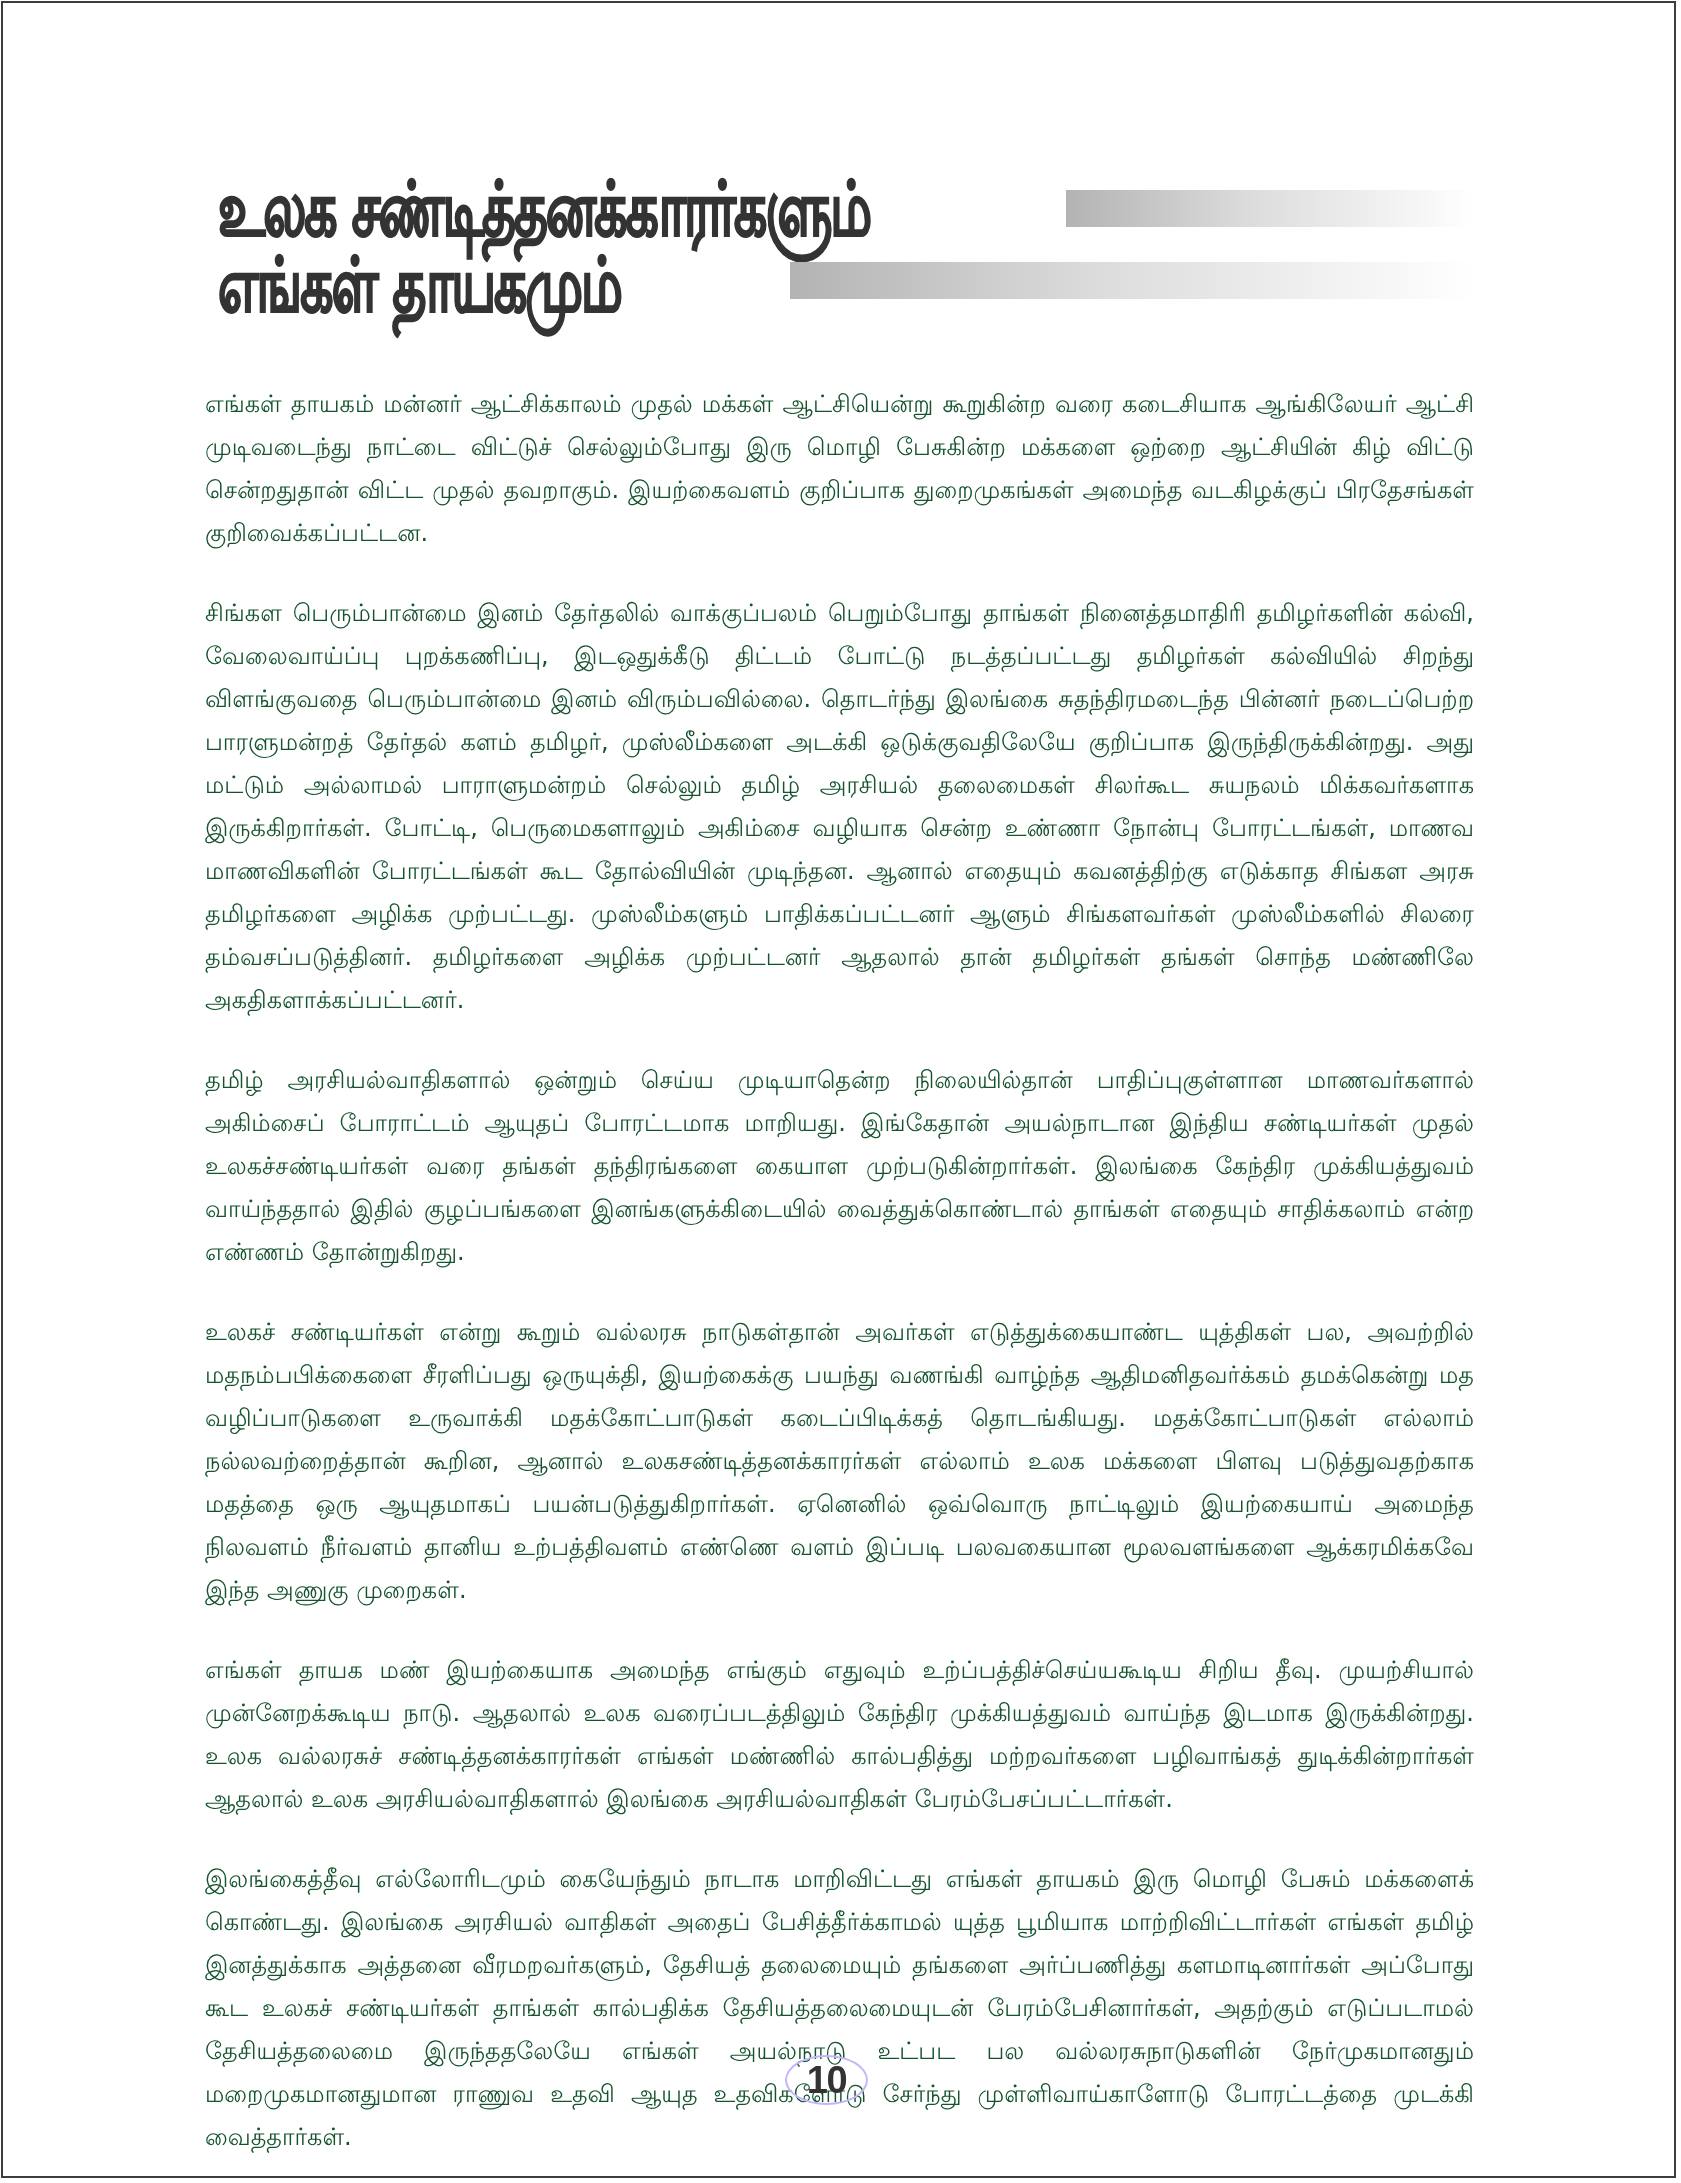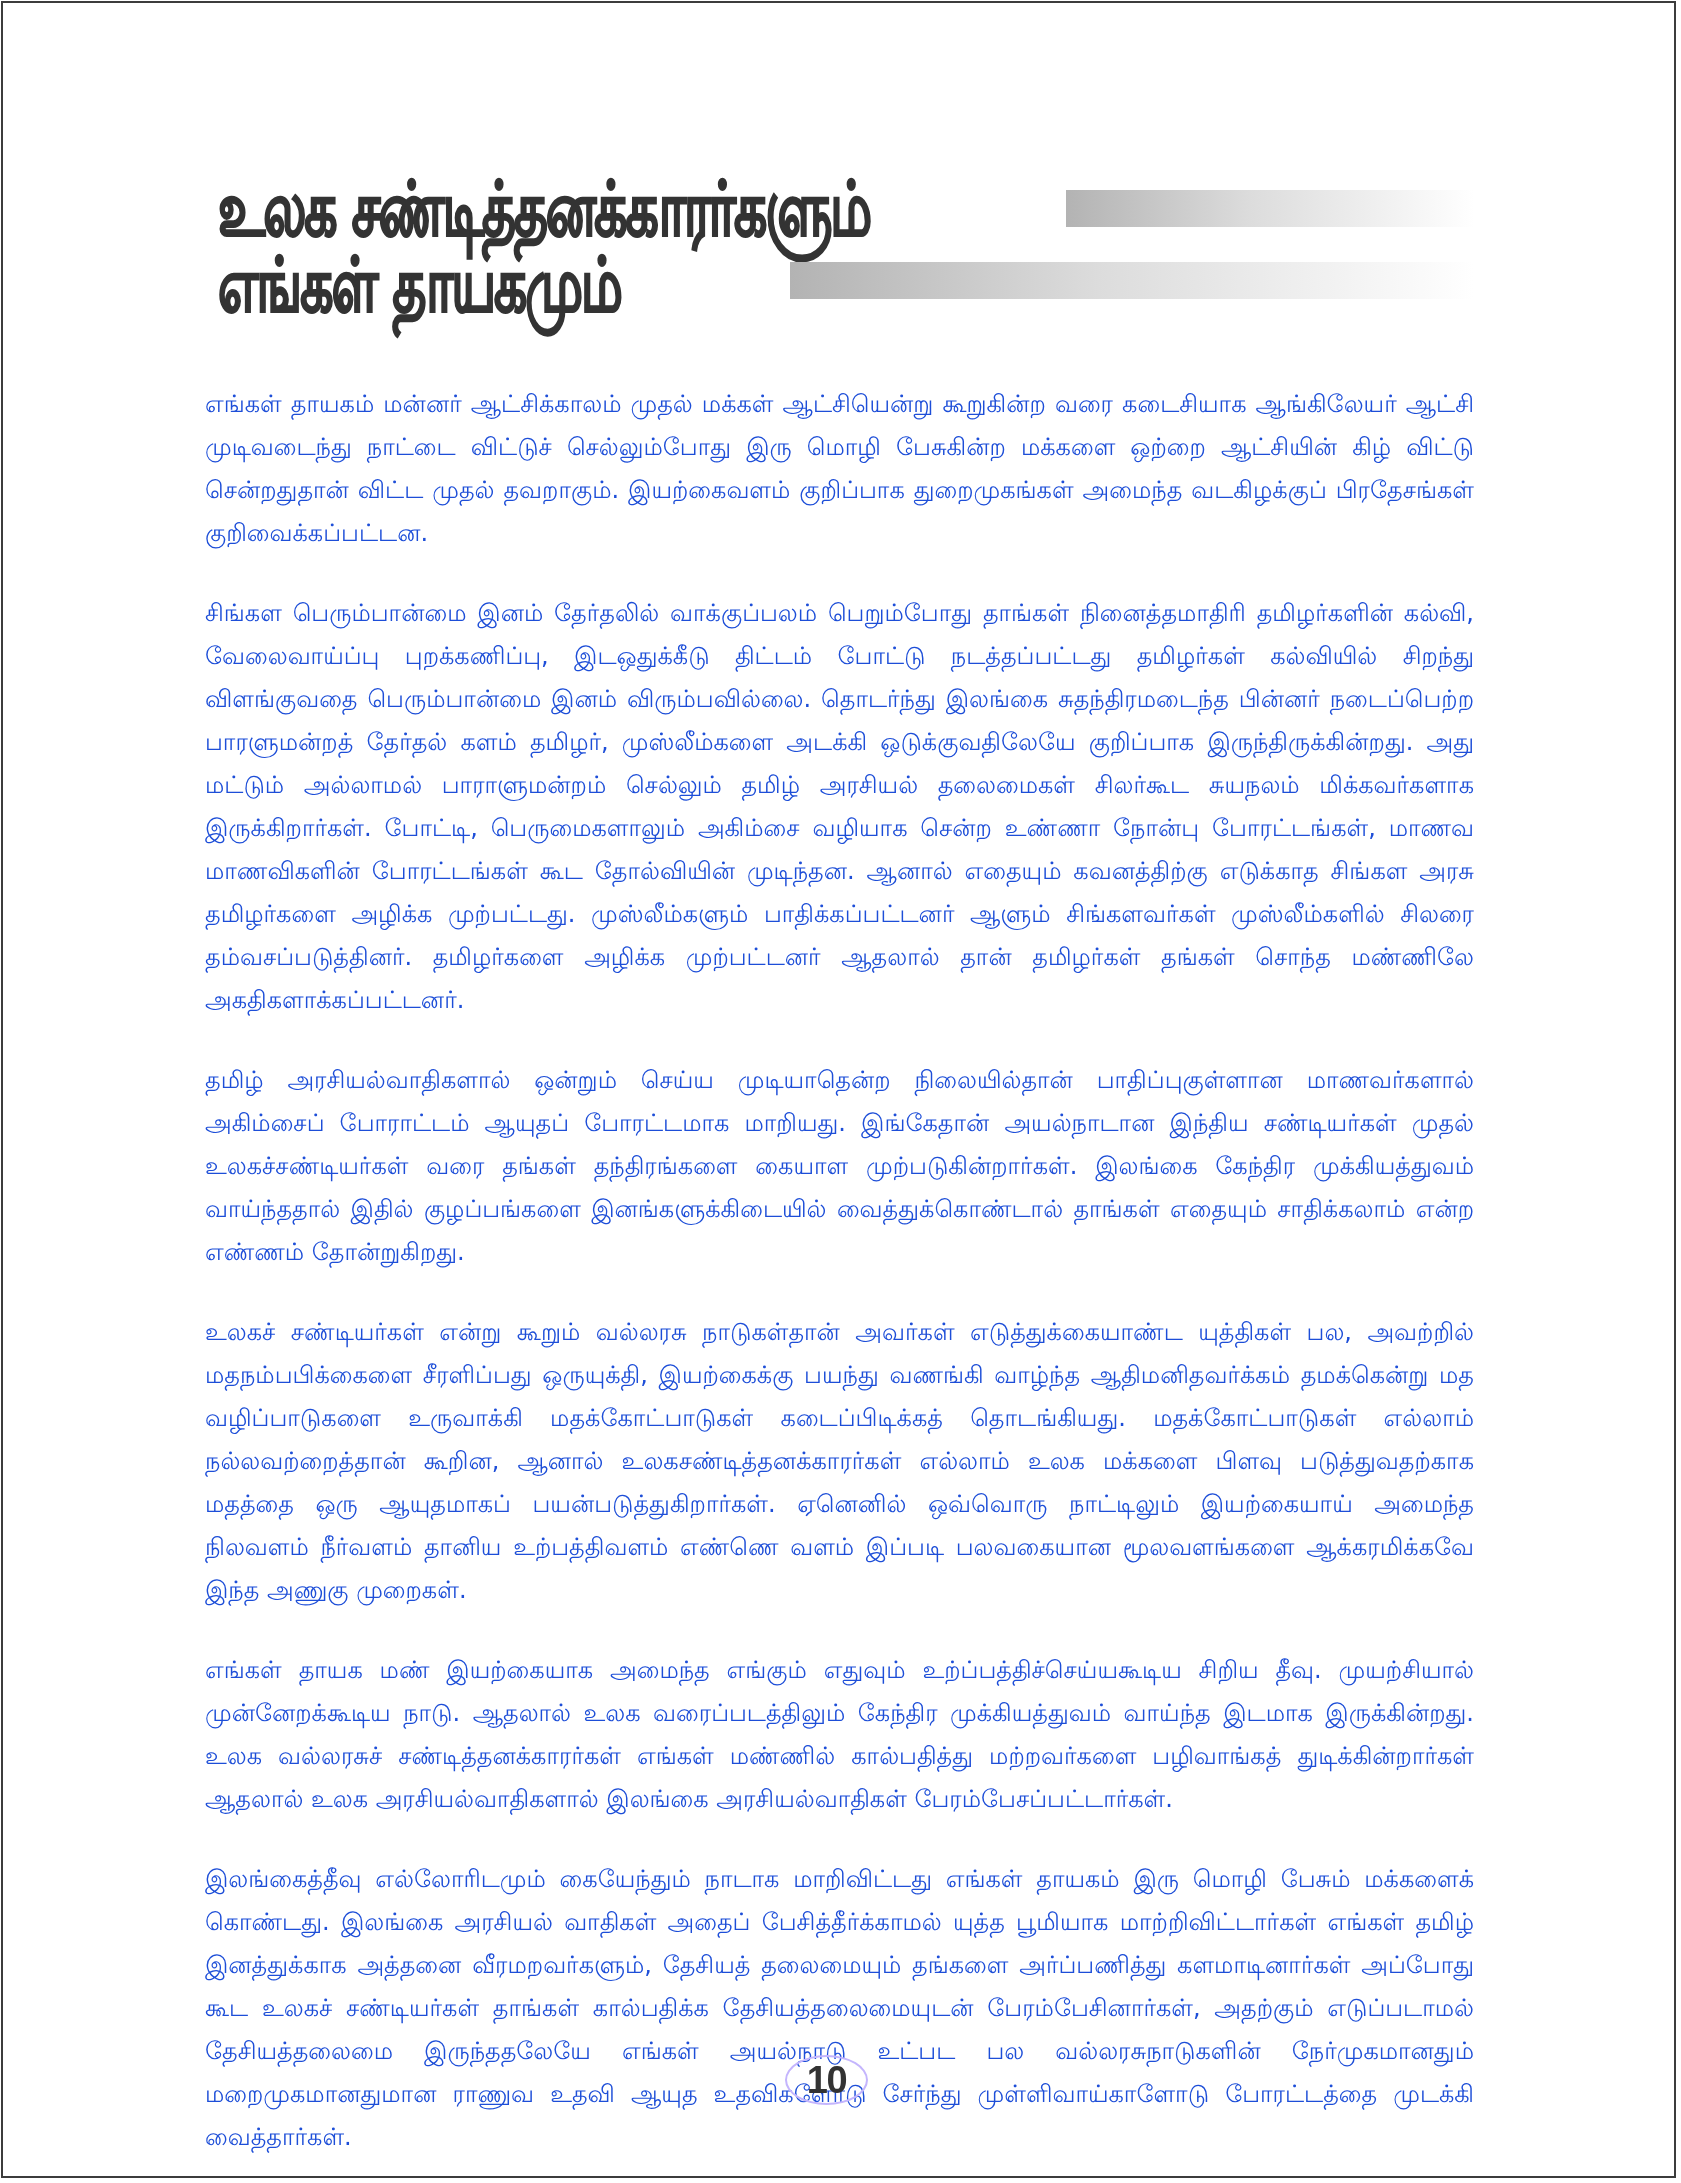--- a/index.html
+++ b/index.html
@@ -13,21 +13,21 @@
   .title-text { font-family: "DejaVu Sans", "Liberation Sans", sans-serif; font-weight: bold;
                 font-size: 52px; letter-spacing: -2px; color: #333333;
                 transform: scaleY(1.45); transform-origin: center; white-space: nowrap;
                 -webkit-text-stroke: 1.3px #333333; }
   .bar { position: absolute; height: 37px;
          background: linear-gradient(to right, #b3b3b3 0%, #dcdcdc 45%, #f2f2f2 80%, #ffffff 100%); }
   .bar-1 { left: 572px; right: 0; top: 9.3px; }
   .bar-2 { left: 848px; right: 0; top: 13.2px; }
   .content { position: absolute; left: 205px; top: 383px; width: 1269px; }
   .para { margin: 0 0 37px 0; font-size: 24px; line-height: 43px; text-align: justify;
-          color: #1d4ed8; }
+          color: #14532d; }
   .page-num { position: absolute; left: 785px; top: 2055px; width: 83px; height: 50px;
               border: 2px solid #c4b5fd; border-radius: 50%; display: flex;
               align-items: center; justify-content: center; box-sizing: border-box; }
   .page-num span { font-family: "Liberation Sans", sans-serif; font-weight: bold;
                    font-size: 38px; color: #333333; letter-spacing: -1.3px; }
 </style>
 </head>
 <body>
 
 <div class="frame"></div>

